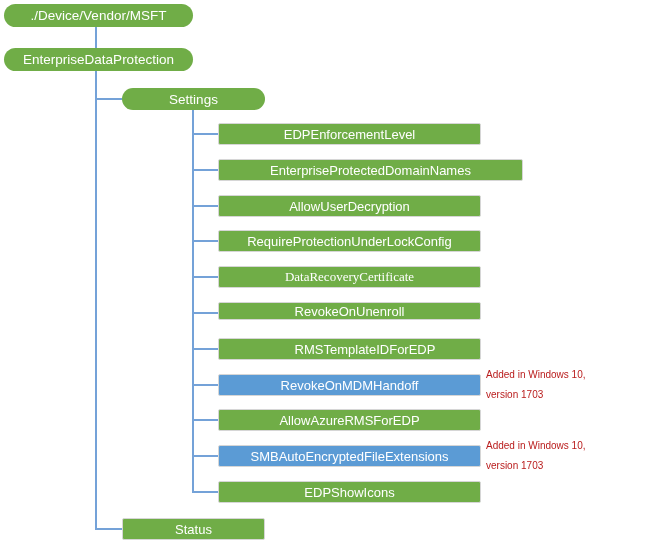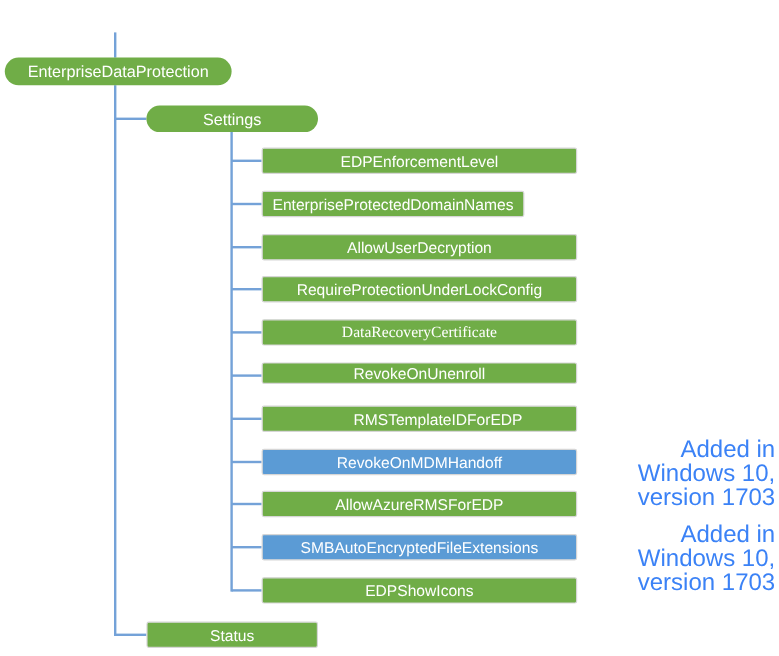--- a/index.html
+++ b/index.html
@@ -36,50 +36,51 @@
   }
   .rect.green { background: var(--green); }
   .rect.blue  { background: var(--blue); }
   .line {
     position: absolute;
     background: var(--connector);
   }
   .annotation {
     position: absolute;
     width: 160px;
-    text-align: right;
-    font-size: 20px;
+    text-align: left;
+    font-size: 10px;
     line-height: 20px;
-    color: #3b82f6;
+    color: #b91c1c;
   }
 </style>
 </head>
 <body>
 
 <div class="canvas" style="--green: #70AD47; --blue: #5B9BD5; --connector: #74A2D8; --node-border: #D6D6D6;">
 
   <div class="line" style="left:95px; top:27px;  width:2px;  height:21px;"></div>
   <div class="line" style="left:95px; top:71px;  width:2px;  height:459px;"></div>
   <div class="line" style="left:95px; top:98px;  width:27px; height:2px;"></div>
   <div class="line" style="left:95px; top:528px; width:27px; height:2px;"></div>
 
   <div class="line" style="left:192px; top:110px; width:2px; height:383px;"></div>
 
+  <div class="node pill" style="left:4px; top:4px; width:189px; height:23px;">./Device/Vendor/MSFT</div>
 
   <div class="node pill" style="left:4px; top:48px; width:189px; height:23px;">EnterpriseDataProtection</div>
 
   <div class="node pill" style="left:122px; top:88px; width:143px; height:22px;">Settings</div>
 
   <div class="node rect green" style="left:122px; top:518px; width:143px; height:22px;">Status</div>
 
   <div id="children-layer">
       <div class="line" style="left: 193px; top: 133px; width: 25px; height: 2px;"></div>
       <div class="node rect green" style="left: 218px; top: 123px; width: 263px; height: 22px;">EDPEnforcementLevel</div>
       <div class="line" style="left: 193px; top: 169px; width: 25px; height: 2px;"></div>
-      <div class="node rect green" style="left: 218px; top: 159px; width: 219px; height: 22px;">EnterpriseProtectedDomainNames</div>
+      <div class="node rect green" style="left: 218px; top: 159px; width: 305px; height: 22px;">EnterpriseProtectedDomainNames</div>
       <div class="line" style="left: 193px; top: 205px; width: 25px; height: 2px;"></div>
       <div class="node rect green" style="left: 218px; top: 195px; width: 263px; height: 22px;">AllowUserDecryption</div>
       <div class="line" style="left: 193px; top: 240px; width: 25px; height: 2px;"></div>
       <div class="node rect green" style="left: 218px; top: 230px; width: 263px; height: 22px;">RequireProtectionUnderLockConfig</div>
       <div class="line" style="left: 193px; top: 276px; width: 25px; height: 2px;"></div>
       <div class="node rect green" style="left: 218px; top: 266px; width: 263px; height: 22px; font-family: Liberation Serif, serif;">DataRecoveryCertificate</div>
       <div class="line" style="left: 193px; top: 312px; width: 25px; height: 2px;"></div>
       <div class="node rect green" style="left: 218px; top: 302px; width: 263px; height: 18px;">RevokeOnUnenroll</div>
       <div class="line" style="left: 193px; top: 348px; width: 25px; height: 2px;"></div>
       <div class="node rect green" style="left: 218px; top: 338px; width: 263px; height: 22px; padding-left: 31px;">RMSTemplateIDForEDP</div>

